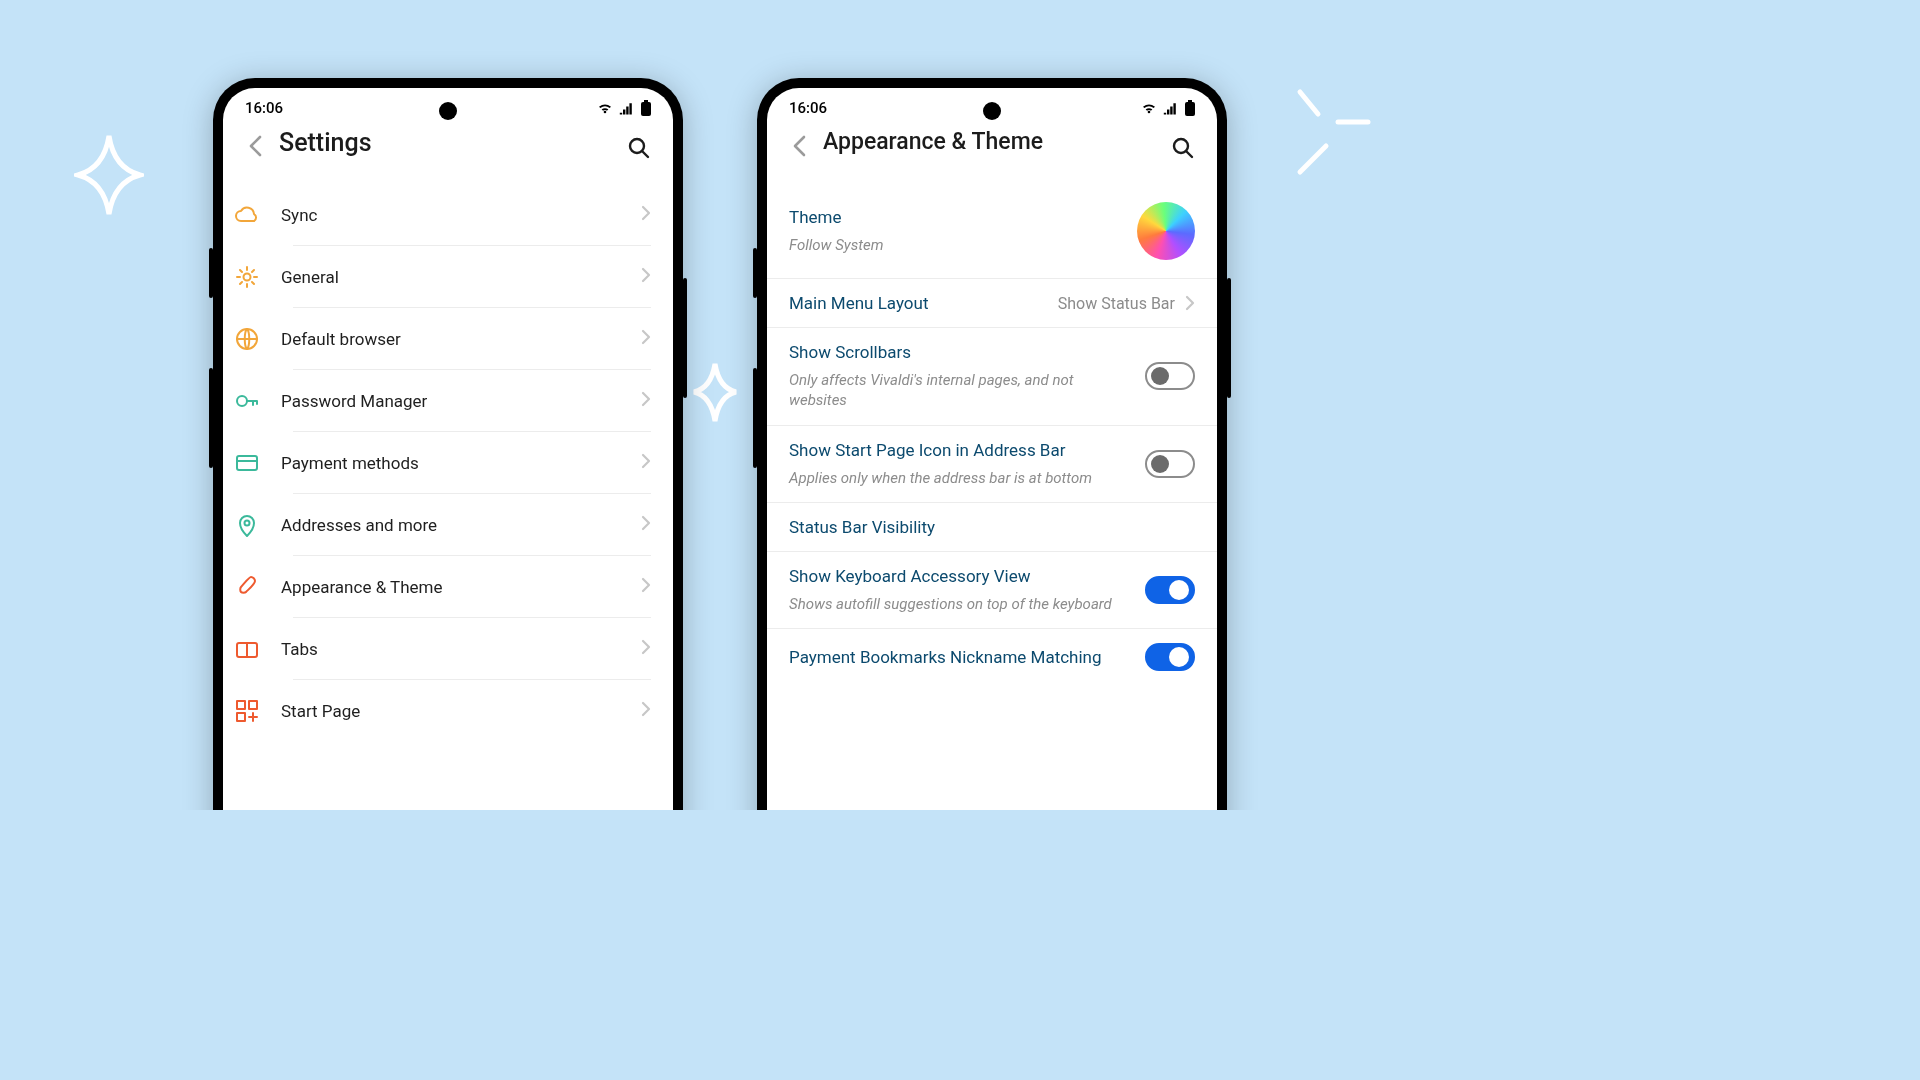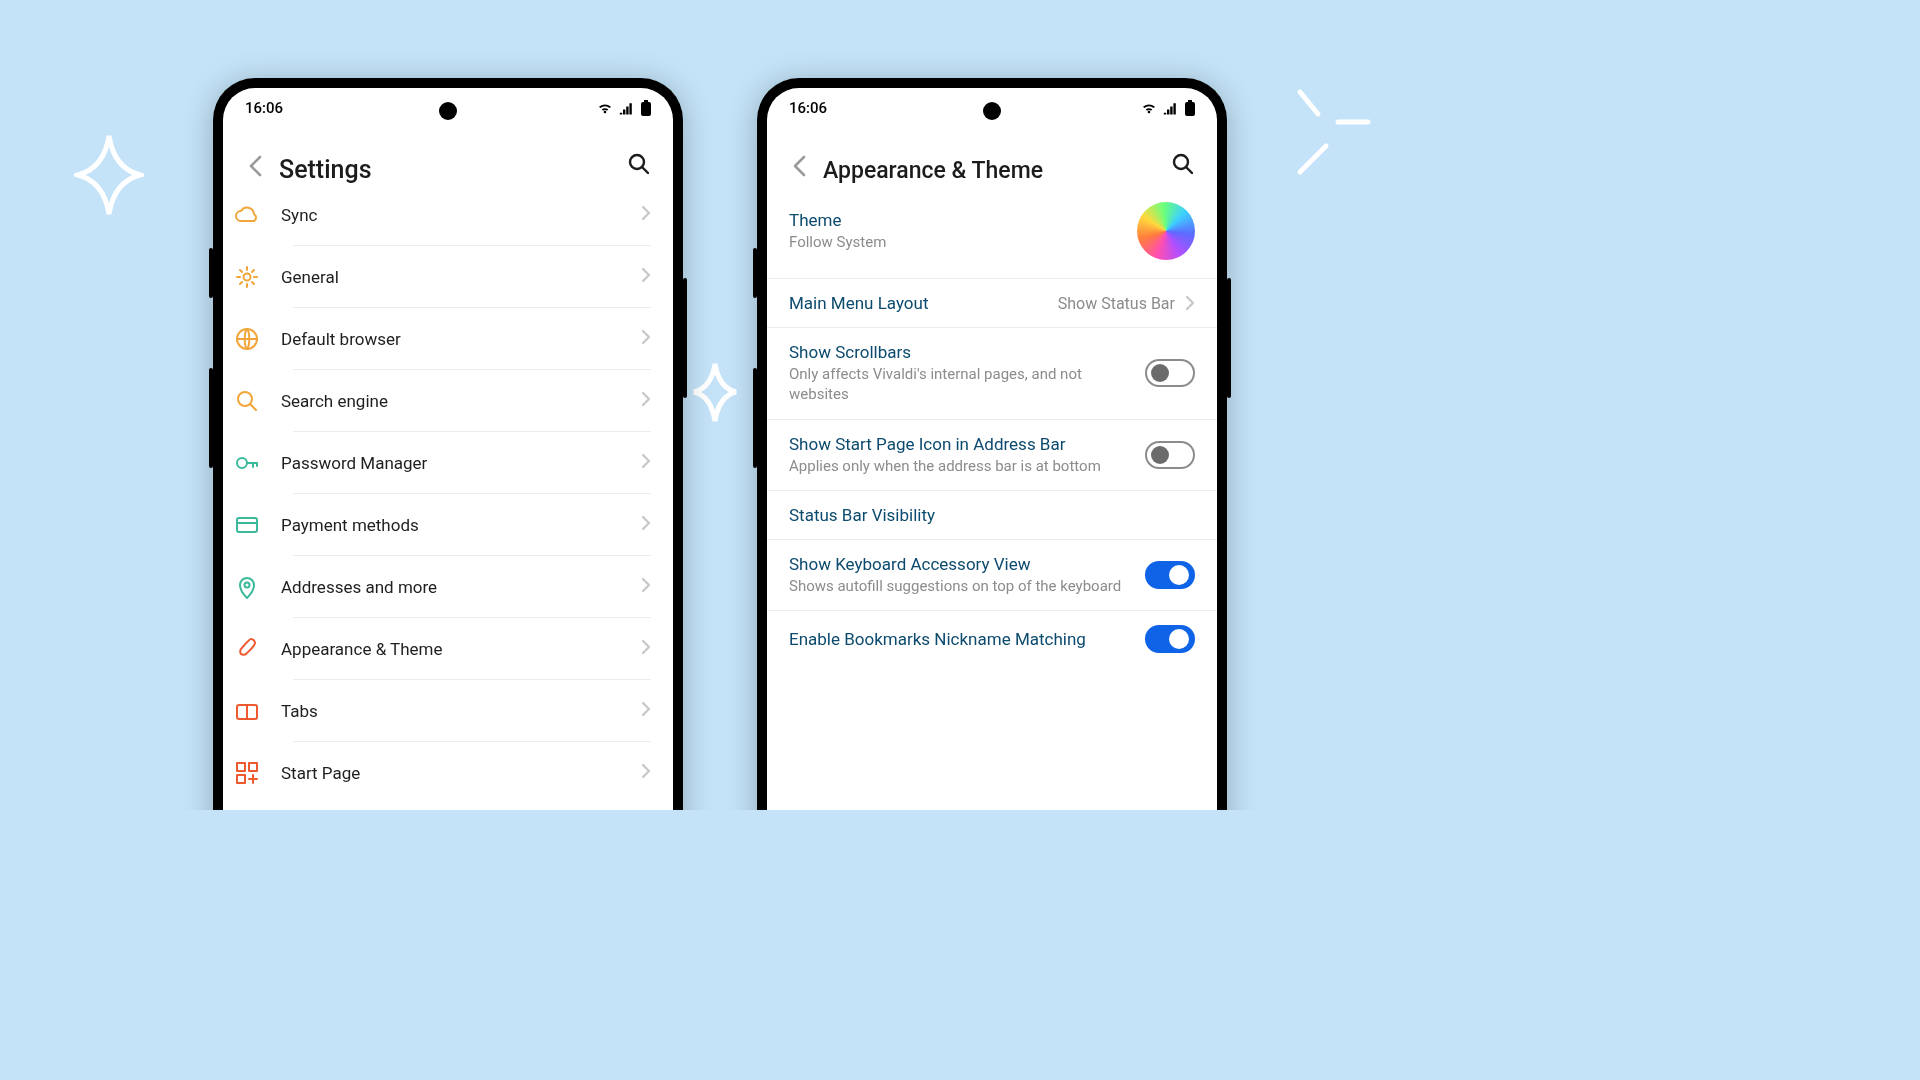--- a/index.html
+++ b/index.html
@@ -48,21 +48,21 @@
     padding: 0 22px;
     font-size: 15px; font-weight: 500; color: #000;
   }
   .statusbar .right { display:flex; align-items:center; gap:6px; }
   .camera {
     position: absolute; top: 14px; left: 50%; transform: translateX(-50%);
     width: 18px; height: 18px; border-radius: 50%; background: #000;
   }
   .titlebar {
     height: 56px;
-    display: flex; align-items: flex-end;
+    display: flex; align-items: flex-start;
     padding: 0 14px 0 14px;
   }
   .back-btn {
     width: 36px; height: 36px; display:flex; align-items:center; justify-content:center;
     color: #9b9b9b; cursor: pointer;
   }
   .title {
     flex: 1;
     font-size: 25px; font-weight: 500; color: #1c1c1c;
     padding-left: 6px;
@@ -91,21 +91,21 @@
   
   .detail-list { }
   .drow {
     padding: 14px 22px;
     display: flex; align-items: center;
     border-bottom: 1px solid #ececec;
     cursor: pointer;
   }
   .drow .texts { flex:1; padding-right: 16px; }
   .drow .label { font-size: 17px; color:#0c4a6e; }
-  .drow .sub { font-size: 15px; color:#8c8c8c; margin-top:2px; line-height:1.35; }
+  .drow .sub { font-size: 15px; color:#8c8c8c; margin-top:8px; line-height:1.35;font-style:italic; }
   .drow .value { font-size:16px; color:#8c8c8c; margin-right:10px;text-align:right; }
   .colorwheel {
     width: 58px; height: 58px; border-radius: 50%;
     background: conic-gradient(from 200deg, #ff4fb0, #ff7b3d, #ffd93d, #6bff7b, #3dd0ff, #5b6bff, #b14fff, #ff4fb0);
   }
   .toggle {
     width: 50px; height: 28px; border: 2px solid #8c8c8c; border-radius: 20px;
     position: relative; background: #fff;
   }
   .toggle .knob {
@@ -198,32 +198,20 @@
               </svg>
             </span>
             <span class="label">Default browser</span>
             <span class="chev"><svg width="10" height="16" viewBox="0 0 10 16">
                 <path d="M2 2 L8 8 L2 14" stroke="#c7c7c7" stroke-width="2.2" fill="none" stroke-linecap="round" stroke-linejoin="round"></path>
               </svg></span>
           </div>
           <div class="item">
             <span class="icon">
               <svg width="28" height="28" viewBox="0 0 28 28">
-                <circle cx="12" cy="12" r="7" stroke="#f2a63a" stroke-width="2" fill="none" stroke-linecap="round" stroke-linejoin="round"></circle>
-                <line x1="17" y1="17" x2="23" y2="23" stroke="#f2a63a" stroke-width="2" fill="none" stroke-linecap="round" stroke-linejoin="round"></line>
-              </svg>
-            </span>
-            <span class="label">Search engine</span>
-            <span class="chev"><svg width="10" height="16" viewBox="0 0 10 16">
-                <path d="M2 2 L8 8 L2 14" stroke="#c7c7c7" stroke-width="2.2" fill="none" stroke-linecap="round" stroke-linejoin="round"></path>
-              </svg></span>
-          </div>
-          <div class="item">
-            <span class="icon">
-              <svg width="28" height="28" viewBox="0 0 28 28">
                 <circle cx="9" cy="14" r="5" stroke="#3bb99b" stroke-width="2" fill="none" stroke-linecap="round" stroke-linejoin="round"></circle>
                 <path d="M14 14h10M20 14v4M24 14v3" stroke="#3bb99b" stroke-width="2" fill="none" stroke-linecap="round" stroke-linejoin="round"></path>
               </svg>
             </span>
             <span class="label">Password Manager</span>
             <span class="chev"><svg width="10" height="16" viewBox="0 0 10 16">
                 <path d="M2 2 L8 8 L2 14" stroke="#c7c7c7" stroke-width="2.2" fill="none" stroke-linecap="round" stroke-linejoin="round"></path>
               </svg></span>
           </div>
           <div class="item">
@@ -375,21 +363,21 @@
             <div class="label">Show Keyboard Accessory View</div>
             <div class="sub">Shows autofill suggestions on top of the keyboard</div>
           </div>
           <div class="toggle on">
               <div class="knob"></div>
             </div>
         </div>
 
         <div class="drow" style="border-bottom:none;">
           <div class="texts">
-              <div class="label">Enable Bookmarks Nickname Matching</div>
+              <div class="label">Payment Bookmarks Nickname Matching</div>
             </div>
           <div class="toggle on">
               <div class="knob"></div>
             </div>
         </div>
       </div>
     </div>
   </div>
 
 </div>

